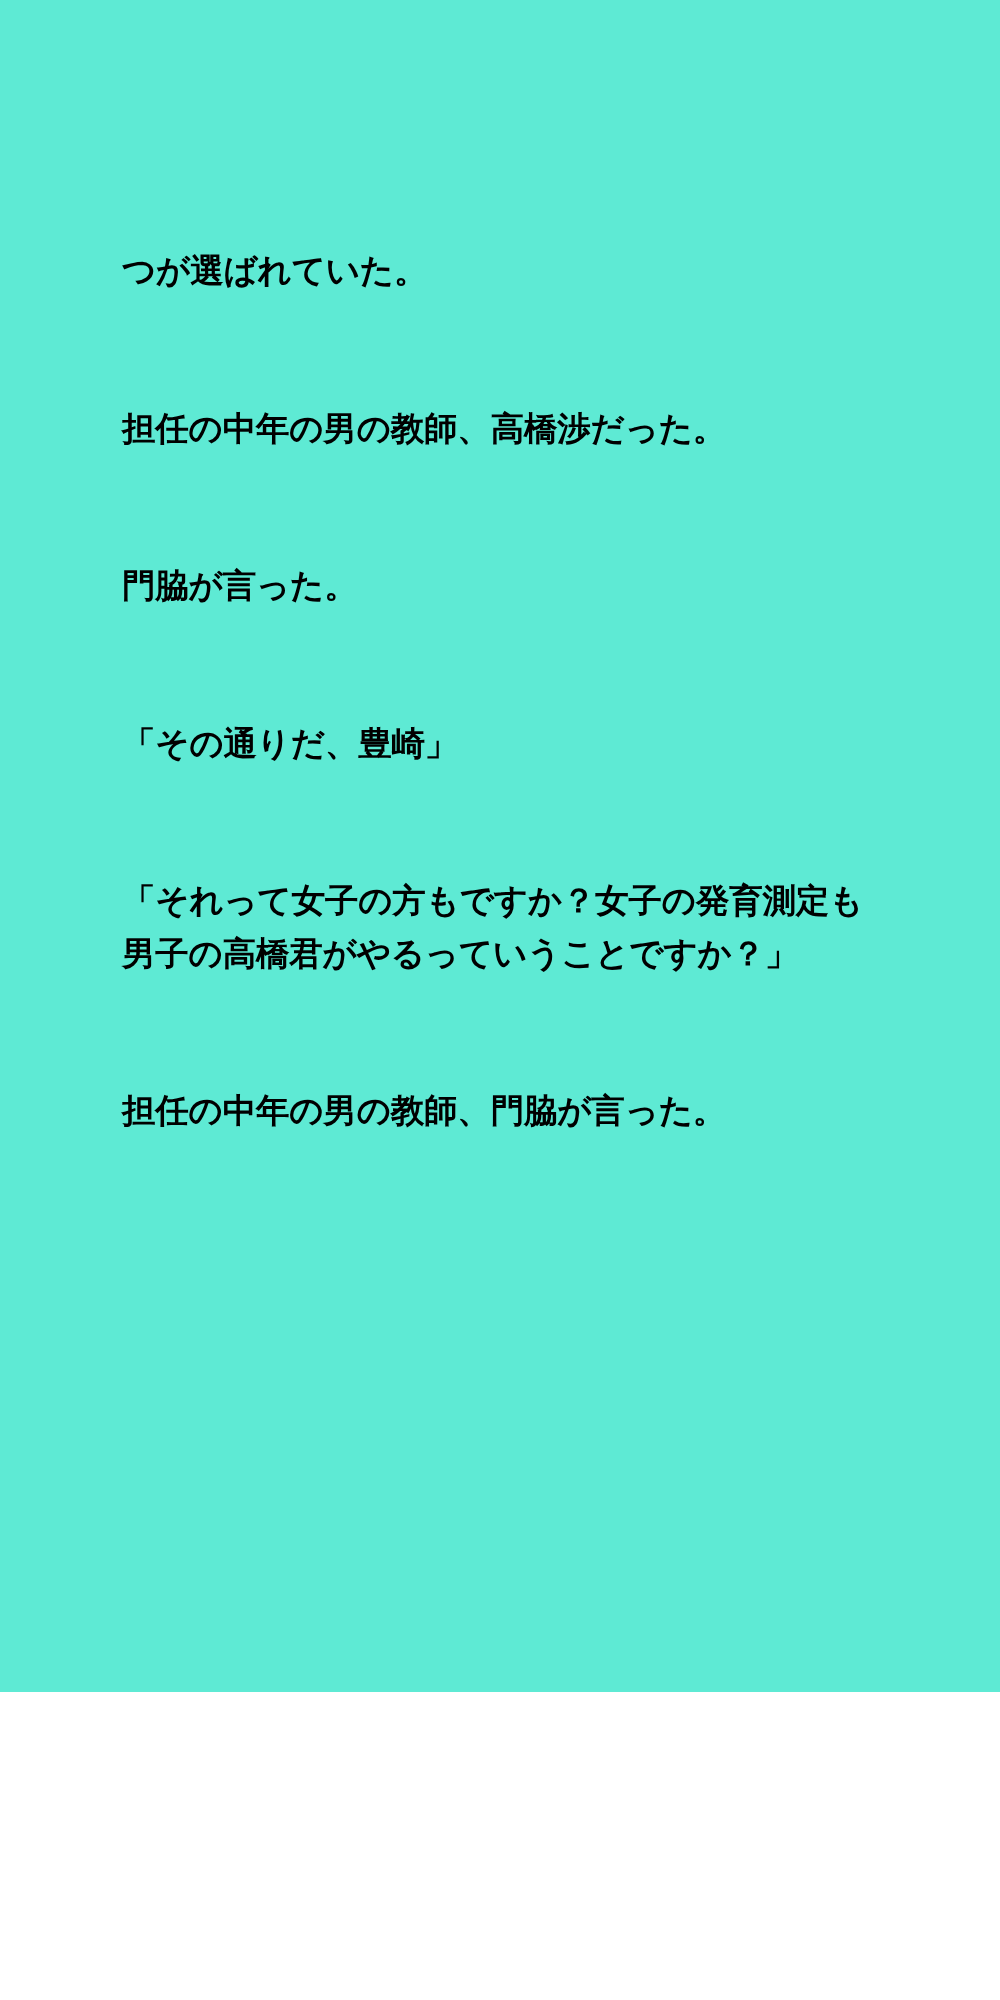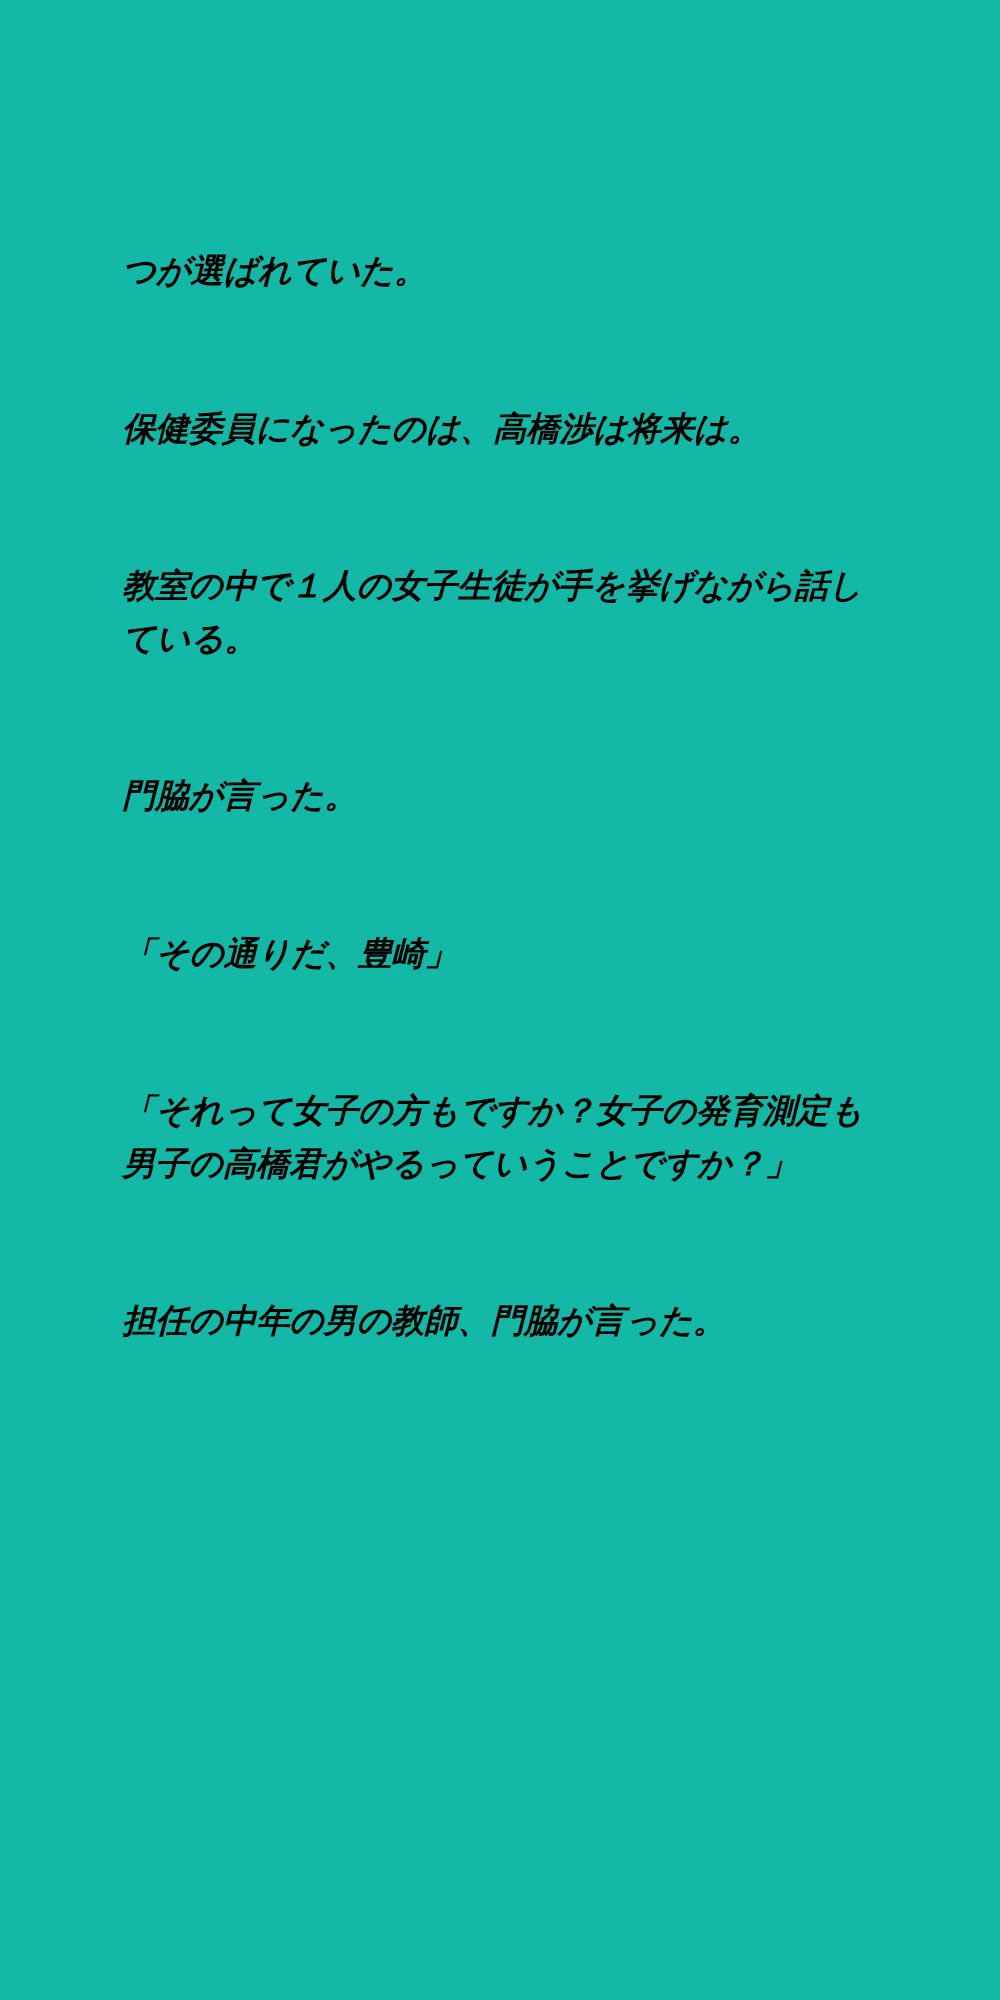--- a/index.html
+++ b/index.html
@@ -9,24 +9,23 @@
   }
   body {
     width: 1000px;
     height: 2000px;
     overflow: hidden;
     font-family: "DejaVu Sans", "Liberation Sans", sans-serif;
   }
   .page {
     position: relative;
     width: 1000px;
-    height: 2000px;
-    background: #14b8a6;
+    height: 1692px;
+    background: #5eead4;
     box-sizing: border-box;
-    font-style: italic;
   }
   .text-body {
     position: absolute;
     left: 122px;
     top: 140px;
     width: 762px;
     color: #000000;
     font-family: "DejaVu Sans", "Liberation Sans", sans-serif;
     font-size: 33.5px;
     font-weight: 700;
@@ -41,22 +40,21 @@
     display: block;
     white-space: pre-wrap;
   }
 </style>
 </head>
 <body>
 
 <div class="page">
   <div class="text-body">
     <span class="line">つが選ばれていた。</span>
-    <span class="line">保健委員になったのは、高橋渉は将来は。</span>
-    <span class="line">教室の中で１人の女子生徒が手を挙げながら話している。</span>
+    <span class="line">担任の中年の男の教師、高橋渉だった。</span>
     <span class="line">門脇が言った。</span>
     <span class="line">「その通りだ、豊崎」</span>
     <span class="line">「それって女子の方もですか？女子の発育測定も男子の高橋君がやるっていうことですか？」</span>
     <span class="line">担任の中年の男の教師、門脇が言った。</span>
     
     
     
     
     
     

